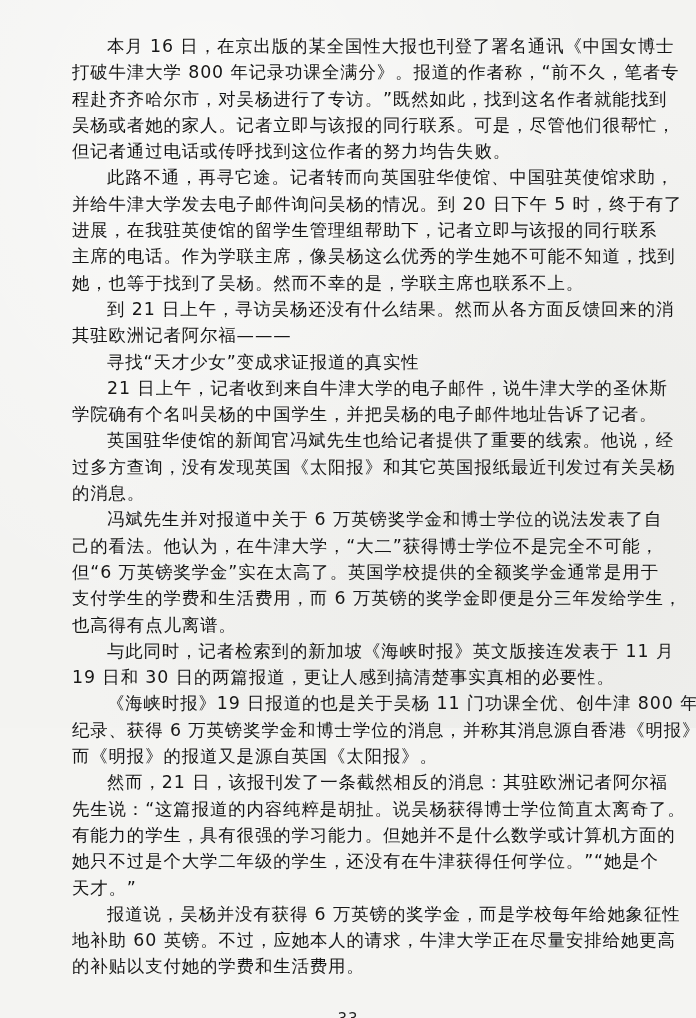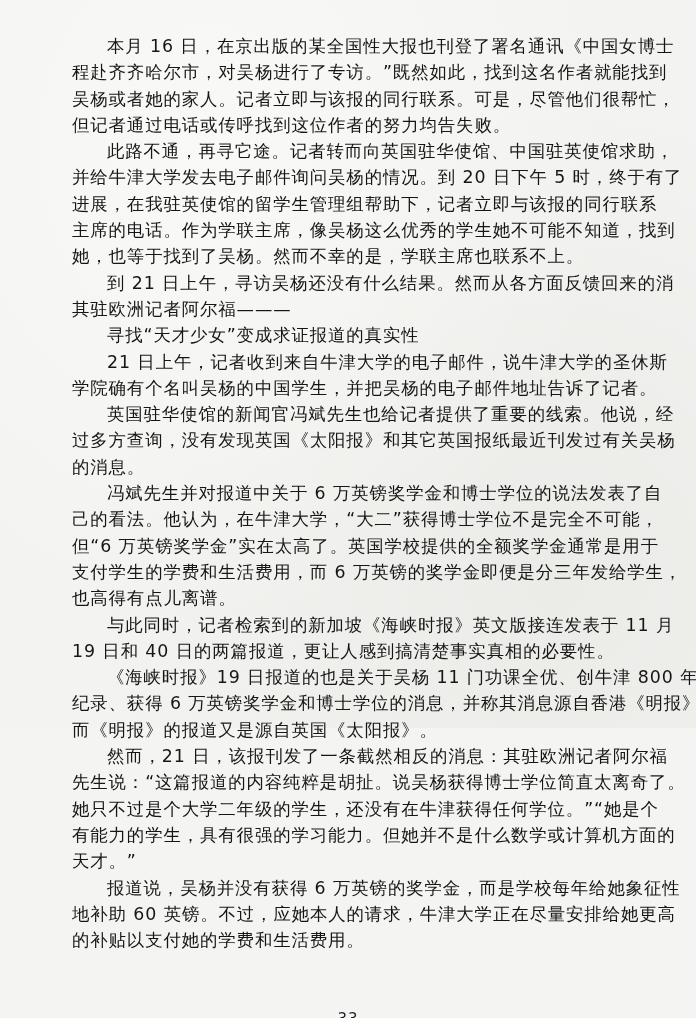--- a/index.html
+++ b/index.html
@@ -54,20 +54,21 @@
       color: #222;
       letter-spacing: 1px;
     }
   </style>
 </head>
 <body>
 
 <div class="page">
   <div class="text-block" id="text-block">
       <span class="line indent">本月 16 日，在京出版的某全国性大报也刊登了署名通讯《中国女博士</span>
+      <span class="line">打破牛津大学 800 年记录功课全满分》。报道的作者称，“前不久，笔者专</span>
       <span class="line">程赴齐齐哈尔市，对吴杨进行了专访。”既然如此，找到这名作者就能找到</span>
       <span class="line">吴杨或者她的家人。记者立即与该报的同行联系。可是，尽管他们很帮忙，</span>
       <span class="line">但记者通过电话或传呼找到这位作者的努力均告失败。</span>
       <span class="line indent">此路不通，再寻它途。记者转而向英国驻华使馆、中国驻英使馆求助，</span>
       <span class="line">并给牛津大学发去电子邮件询问吴杨的情况。到 20 日下午 5 时，终于有了</span>
       <span class="line">进展，在我驻英使馆的留学生管理组帮助下，记者立即与该报的同行联系</span>
       <span class="line">主席的电话。作为学联主席，像吴杨这么优秀的学生她不可能不知道，找到</span>
       <span class="line">她，也等于找到了吴杨。然而不幸的是，学联主席也联系不上。</span>
       <span class="line indent">到 21 日上午，寻访吴杨还没有什么结果。然而从各方面反馈回来的消</span>
       <span class="line">其驻欧洲记者阿尔福———</span>
@@ -76,27 +77,27 @@
       <span class="line">学院确有个名叫吴杨的中国学生，并把吴杨的电子邮件地址告诉了记者。</span>
       <span class="line indent">英国驻华使馆的新闻官冯斌先生也给记者提供了重要的线索。他说，经</span>
       <span class="line">过多方查询，没有发现英国《太阳报》和其它英国报纸最近刊发过有关吴杨</span>
       <span class="line">的消息。</span>
       <span class="line indent">冯斌先生并对报道中关于 6 万英镑奖学金和博士学位的说法发表了自</span>
       <span class="line">己的看法。他认为，在牛津大学，“大二”获得博士学位不是完全不可能，</span>
       <span class="line">但“6 万英镑奖学金”实在太高了。英国学校提供的全额奖学金通常是用于</span>
       <span class="line">支付学生的学费和生活费用，而 6 万英镑的奖学金即便是分三年发给学生，</span>
       <span class="line">也高得有点儿离谱。</span>
       <span class="line indent">与此同时，记者检索到的新加坡《海峡时报》英文版接连发表于 11 月</span>
-      <span class="line">19 日和 40 日的两篇报道，更让人感到搞清楚事实真相的必要性。</span>
+      <span class="line">19 日和 30 日的两篇报道，更让人感到搞清楚事实真相的必要性。</span>
       <span class="line indent">《海峡时报》19 日报道的也是关于吴杨 11 门功课全优、创牛津 800 年</span>
       <span class="line">纪录、获得 6 万英镑奖学金和博士学位的消息，并称其消息源自香港《明报》，</span>
       <span class="line">而《明报》的报道又是源自英国《太阳报》。</span>
       <span class="line indent">然而，21 日，该报刊发了一条截然相反的消息：其驻欧洲记者阿尔福</span>
       <span class="line">先生说：“这篇报道的内容纯粹是胡扯。说吴杨获得博士学位简直太离奇了。</span>
+      <span class="line">有能力的学生，具有很强的学习能力。但她并不是什么数学或计算机方面的</span>
       <span class="line">她只不过是个大学二年级的学生，还没有在牛津获得任何学位。”“她是个</span>
-      <span class="line">有能力的学生，具有很强的学习能力。但她并不是什么数学或计算机方面的</span>
       <span class="line">天才。”</span>
       <span class="line indent">报道说，吴杨并没有获得 6 万英镑的奖学金，而是学校每年给她象征性</span>
       <span class="line">地补助 60 英镑。不过，应她本人的请求，牛津大学正在尽量安排给她更高</span>
       <span class="line">的补贴以支付她的学费和生活费用。</span>
     </div>
   <div class="page-number">33</div>
 </div>
 
 </body></html>

